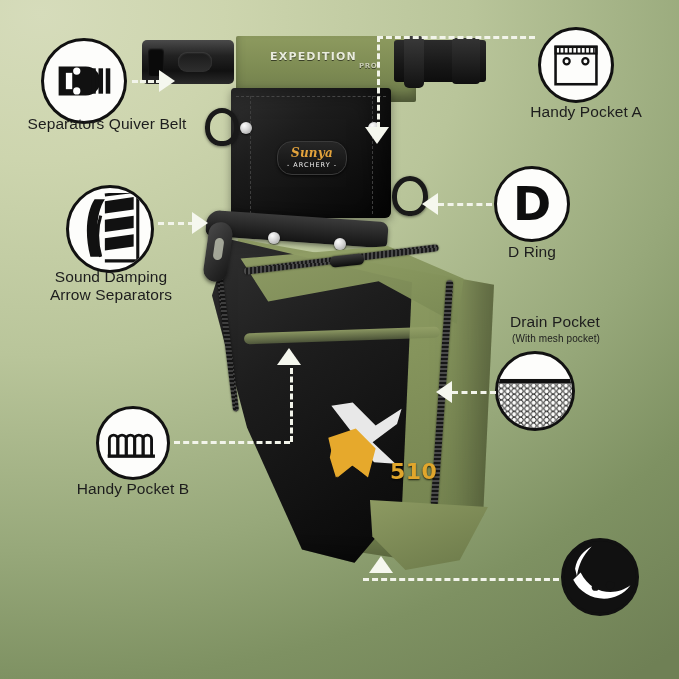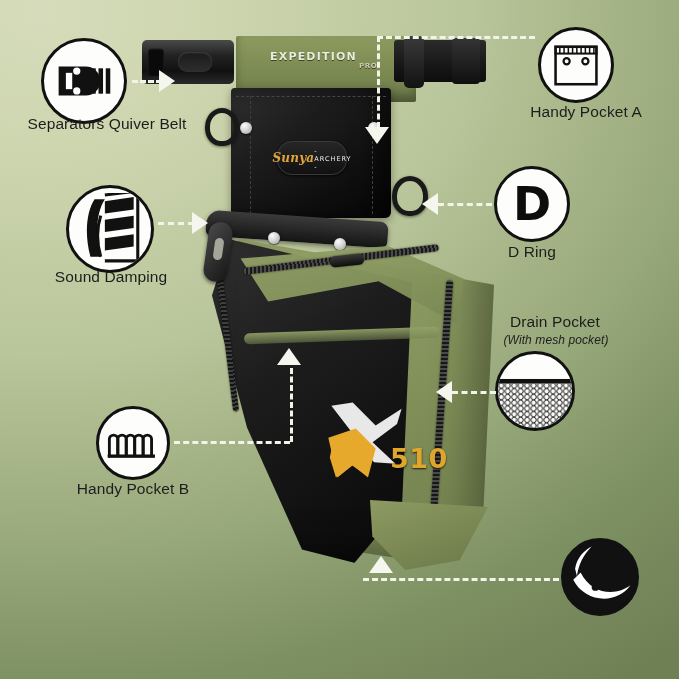--- a/index.html
+++ b/index.html
@@ -20,21 +20,21 @@
     border:3px solid #111;box-sizing:border-box;
     display:flex;align-items:center;justify-content:center;
     overflow:hidden;
   }
   .lbl{
     position:absolute;color:#1d1d1d;text-align:center;
     font-size:15.5px;line-height:1.18;letter-spacing:.1px;
     white-space:nowrap;
   }
   .lbl.two{white-space:normal;}
-  .sub{font-size:12px;font-style:italic;}
+  .sub{font-size:10px;}
   
   .dash-h{
     position:absolute;height:0;border-top:3px dashed #f2f4ea;
   }
   .dash-v{
     position:absolute;width:0;border-left:3px dashed #f2f4ea;
   }
   .tri{position:absolute;width:0;height:0;}
   .tri.right{border-top:11px solid transparent;border-bottom:11px solid transparent;border-left:16px solid #f5f7ee;}
   .tri.left{border-top:11px solid transparent;border-bottom:11px solid transparent;border-right:16px solid #f5f7ee;}
@@ -94,36 +94,37 @@
     position:absolute;border:5px solid #191919;border-radius:50% 50% 46% 46%;
     box-shadow:0 1px 3px rgba(0,0,0,.5);
   }
   .zip{
     position:absolute;background:repeating-linear-gradient(90deg,#4a4a4a 0 2px,#1a1a1a 2px 4px);
     border-radius:2px;box-shadow:0 0 2px rgba(0,0,0,.6);
   }
   .patch{
     position:absolute;background:linear-gradient(180deg,#262626,#111);
     border:1.5px solid #3a3a3a;border-radius:15px;
-    display:flex;flex-direction:row;align-items:center;justify-content:center;
+    display:flex;flex-direction:column;align-items:center;justify-content:center;
     box-shadow:0 1px 3px rgba(0,0,0,.8);
   }
   .patch-script{
     font-family:"DejaVu Serif", serif;font-style:italic;font-weight:bold;
     color:#e3a33c;font-size:12px;line-height:1;letter-spacing:.2px;
   }
   .patch-sub{
     font-family:"DejaVu Sans", sans-serif;color:#f0f0f0;
     font-size:6.5px;letter-spacing:1px;margin-top:2px;
   }
   .xlogo{position:absolute;}
   .x510{
     position:absolute;font-family:"DejaVu Sans", sans-serif;font-weight:bold;
-    color:#e0a62c;font-size:27px;letter-spacing:.5px;
+    color:#e0a62c;font-size:22px;letter-spacing:.5px;
     text-shadow:0 1px 2px rgba(0,0,0,.8);
+    margin-top:16px;
   }
 </style>
 </head>
 <body>
 
 <div id="stage">
 
   <div id="product">
 
     <div class="belt-olive" style="left:236px;top:36px;width:180px;height:66px;border-radius:2px;
@@ -238,20 +239,21 @@
         <path d="M30 26 L58 22 L58 34 L30 38 Z"></path>
         <path d="M30 44 L58 40 L58 52 L30 56 Z"></path>
       </g>
       <path d="M30 2 L62 -2 L62 66 L30 66" stroke="#111" stroke-width="3" fill="none"></path>
     </svg>
   </div>
   <div class="dash-h" style="left:158px;top:222px;width:36px;"></div>
   <div class="tri right" style="left:192px;top:212px;"></div>
   <div class="lbl two" style="left:30px;top:268px;width:162px;">
     <span>Sound Damping</span><br>
+    <span>Arrow Separators</span>
   </div>
 
   <div class="icon-circle" style="left:96px;top:406px;width:74px;height:74px;">
     <svg viewBox="0 0 64 34" width="54" height="29">
       <g fill="none" stroke="#111" stroke-width="3.4">
         <path d="M4 32 V12 a5 5 0 0 1 10 0 V32"></path>
         <path d="M14 32 V12 a5 5 0 0 1 10 0 V32"></path>
         <path d="M24 32 V12 a5 5 0 0 1 10 0 V32"></path>
         <path d="M34 32 V12 a5 5 0 0 1 10 0 V32"></path>
         <path d="M44 32 V12 a5 5 0 0 1 10 0 V32"></path>

